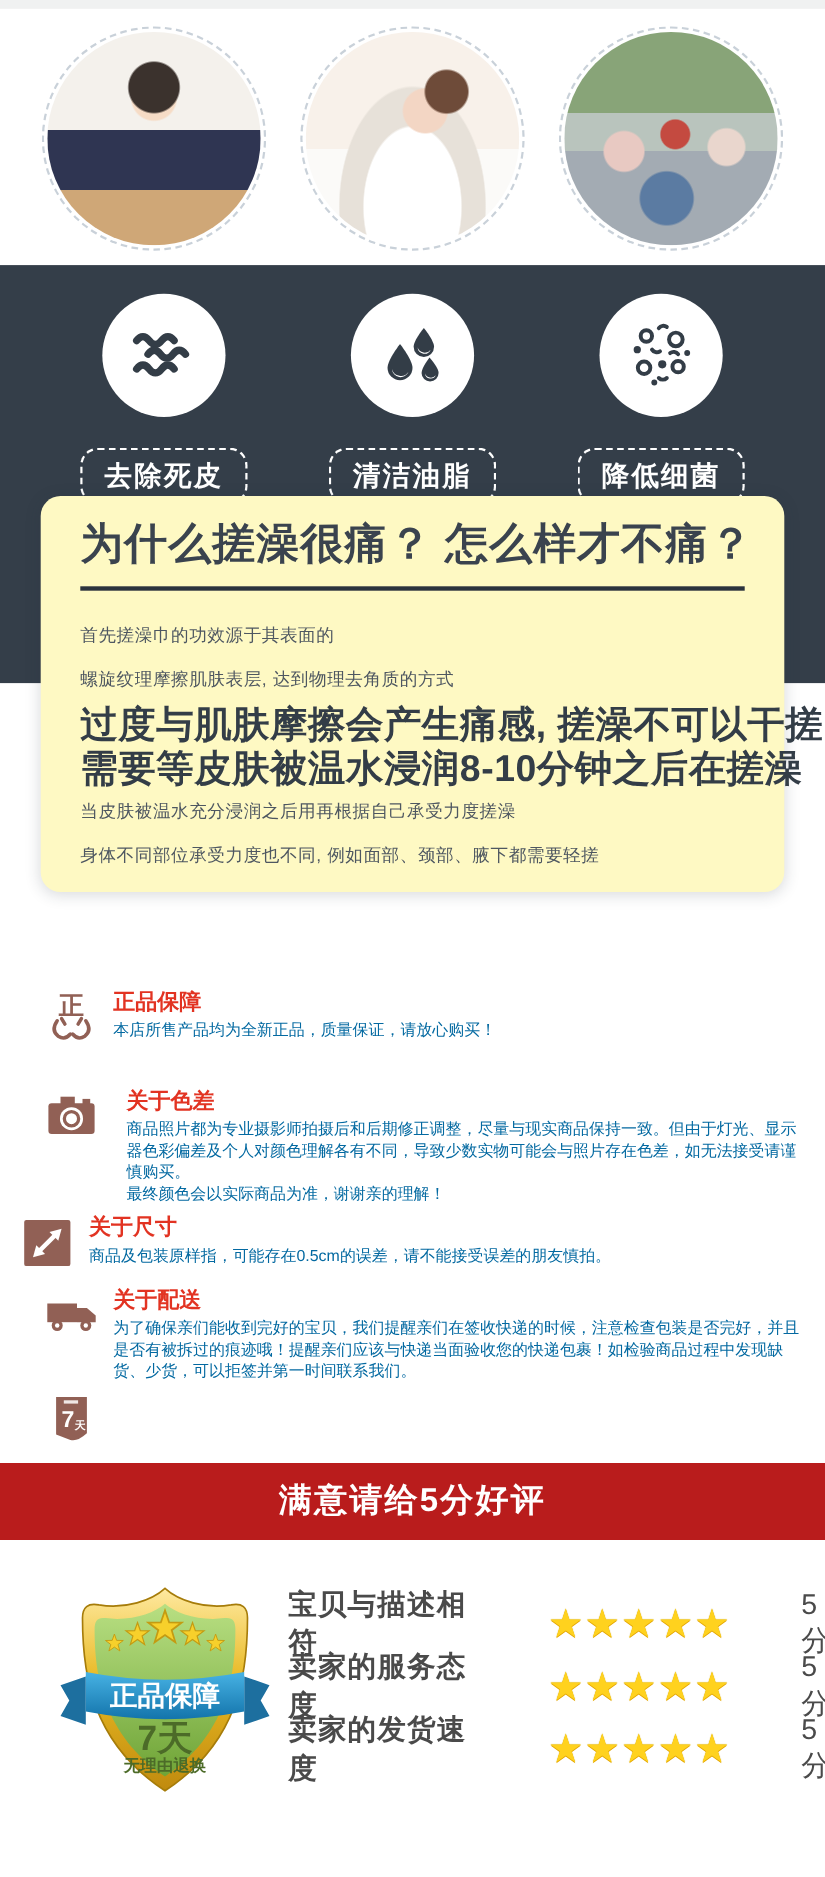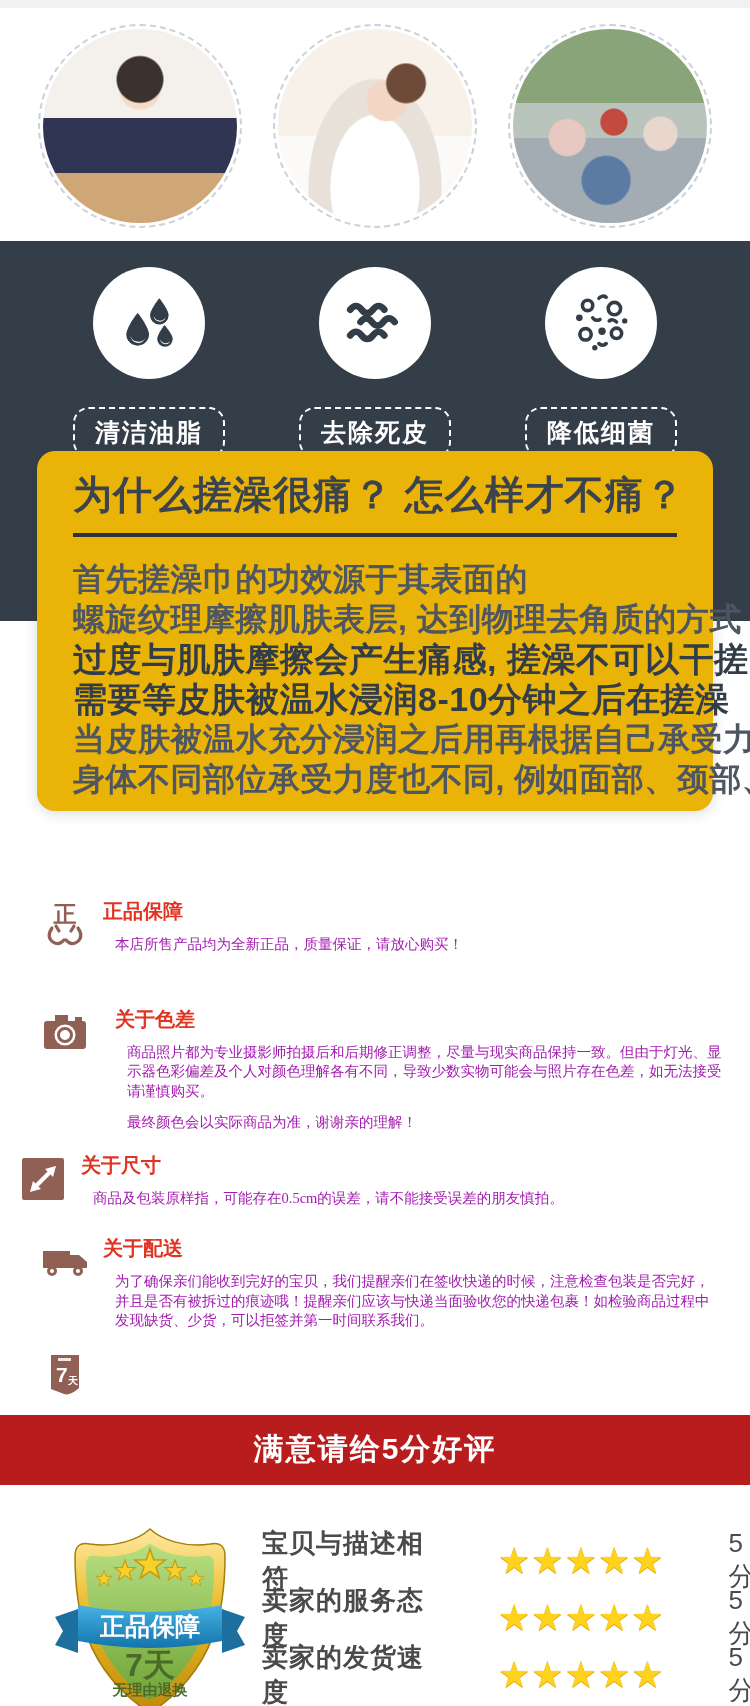--- a/index.html
+++ b/index.html
@@ -27,34 +27,34 @@
     linear-gradient(180deg,#88a478 0 38%, #b9c4bd 38% 56%, #a3abb3 56% 100%);}
 
   
   .dark-band{margin-top:13px;height:380px;background:#343e49;}
   .features{display:flex;justify-content:center;gap:76px;padding-top:26px;}
   .feature{display:flex;flex-direction:column;align-items:center;width:150px;}
   .feature-circle{width:112px;height:112px;border-radius:50%;background:#fff;display:flex;align-items:center;justify-content:center;}
   .feature-pill{margin-top:28px;border:2px dashed #fff;border-radius:16px;padding:7px 20px;color:#fff;font-size:25px;font-weight:bold;letter-spacing:2px;white-space:nowrap;}
 
   
-  .explain-card{position:relative;width:604px;margin:-170px auto 0;background:#eab308;border-radius:18px;
+  .explain-card{position:relative;width:604px;margin:-170px auto 0;background:#fef9c3;border-radius:18px;
     box-shadow:0 2px 14px rgba(40,50,60,.18);padding:20px 36px 12px;}
   .explain-title{font-size:39px;font-weight:600;color:#3a434e;letter-spacing:1px;line-height:48px;white-space:nowrap;}
   .explain-divider{height:4px;background:#2b333d;margin:14px 0 22px;}
-  .explain-line{margin:0;font-size:32px;line-height:40px;color:#4e5761;letter-spacing:.5px;white-space:nowrap;font-weight:bold;}
+  .explain-line{margin:0;font-size:16px;line-height:40px;color:#4e5761;letter-spacing:.5px;white-space:nowrap;}
   .explain-line.bold{font-weight:bold;color:#333d47;font-size:34px;}
 
   
   .guarantees{margin-top:88px;}
   .g-sec{display:flex;align-items:flex-start;padding:0 15px 0 42px;}
   .g-icon{flex:0 0 46px;height:48px;margin-right:15px;margin-top:2px;}
   .g-text{flex:1;min-width:0;}
   .g-title{font-size:20px;line-height:24px;font-weight:bold;color:#e23322;margin:0 0 5px;}
-  .g-para{margin:12px;font-family:Liberation Serif, serif;font-size:14.5px;line-height:19.5px;color:#a21caf;}
+  .g-para{margin:0;font-family:Liberation Sans, sans-serif;font-size:14.5px;line-height:19.5px;color:#0369a1;}
   .g-para.spaced{margin-top:18px;}
   .mb1{margin-bottom:40px;} .mb2{margin-bottom:8px;gap:12px;} .mb3{margin-bottom:16px;padding-left:20px;} .mb4{margin-bottom:6px;}
 
   
   .review-banner{margin-top:16px;height:70px;background:#b91c1c;color:#fff;
     display:flex;align-items:center;justify-content:center;font-size:30px;font-weight:bold;letter-spacing:2px;}
 
   
   .ratings{display:flex;padding:38px 0 10px;}
   .badge-wrap{flex:0 0 200px;margin-left:50px;}
@@ -83,46 +83,46 @@
       <div class="photo-img photo-friends"></div>
     </div>
   </div>
 
   <div class="dark-band">
     <div class="features">
 
       <div class="feature">
         <div class="feature-circle">
           <svg width="66" height="66" viewBox="0 0 64 64">
+            <g fill="none" stroke="#333d47" stroke-width="6.5" stroke-linecap="round">
+              <path d="M8 19 q5.5 -7 11 0 t11 0 t11 0"></path>
+              <path d="M18 31 q5.5 -7 11 0 t11 0 t11 0"></path>
+              <path d="M8 44 q5.5 -7 11 0 t11 0 t11 0"></path>
+            </g>
+          </svg>
+        </div>
+        <div class="feature-pill">去除死皮</div>
+      </div>
+
+      <div class="feature">
+        <div class="feature-circle">
+          <svg width="66" height="66" viewBox="0 0 64 64">
             <g fill="#333d47">
               <path d="M21 22 C21 22 10 36 10 43 a11 11 0 0 0 22 0 C32 36 21 22 21 22 Z"></path>
               <path d="M42 8 C42 8 33 19 33 24.5 a9 9 0 0 0 18 0 C51 19 42 8 42 8 Z"></path>
               <path d="M47 34 C47 34 40 43 40 47.5 a7.5 7.5 0 0 0 15 0 C55 43 47 34 47 34 Z"></path>
             </g>
             <g fill="#fff">
               <path d="M14 44 a7.5 7.5 0 0 0 14.5 2.5 a8 8 0 0 1 -14.5 -2.5 Z"></path>
               <path d="M36.5 25 a6 6 0 0 0 11.5 2 a6.5 6.5 0 0 1 -11.5 -2 Z"></path>
               <path d="M43 48 a5 5 0 0 0 9.5 1.6 a5.5 5.5 0 0 1 -9.5 -1.6 Z"></path>
             </g>
           </svg>
         </div>
         <div class="feature-pill">清洁油脂</div>
-      </div>
-
-      <div class="feature">
-        <div class="feature-circle">
-          <svg width="66" height="66" viewBox="0 0 64 64">
-            <g fill="none" stroke="#333d47" stroke-width="6.5" stroke-linecap="round">
-              <path d="M8 19 q5.5 -7 11 0 t11 0 t11 0"></path>
-              <path d="M18 31 q5.5 -7 11 0 t11 0 t11 0"></path>
-              <path d="M8 44 q5.5 -7 11 0 t11 0 t11 0"></path>
-            </g>
-          </svg>
-        </div>
-        <div class="feature-pill">去除死皮</div>
       </div>
 
       <div class="feature">
         <div class="feature-circle">
           <svg width="66" height="66" viewBox="0 0 64 64">
             <g stroke="#333d47" stroke-width="3.5" fill="none" stroke-linecap="round">
               <circle cx="19" cy="15" r="5"></circle>
               <circle cx="45" cy="18" r="6"></circle>
               <circle cx="17" cy="43" r="5.5"></circle>
               <circle cx="47" cy="42" r="5"></circle>

